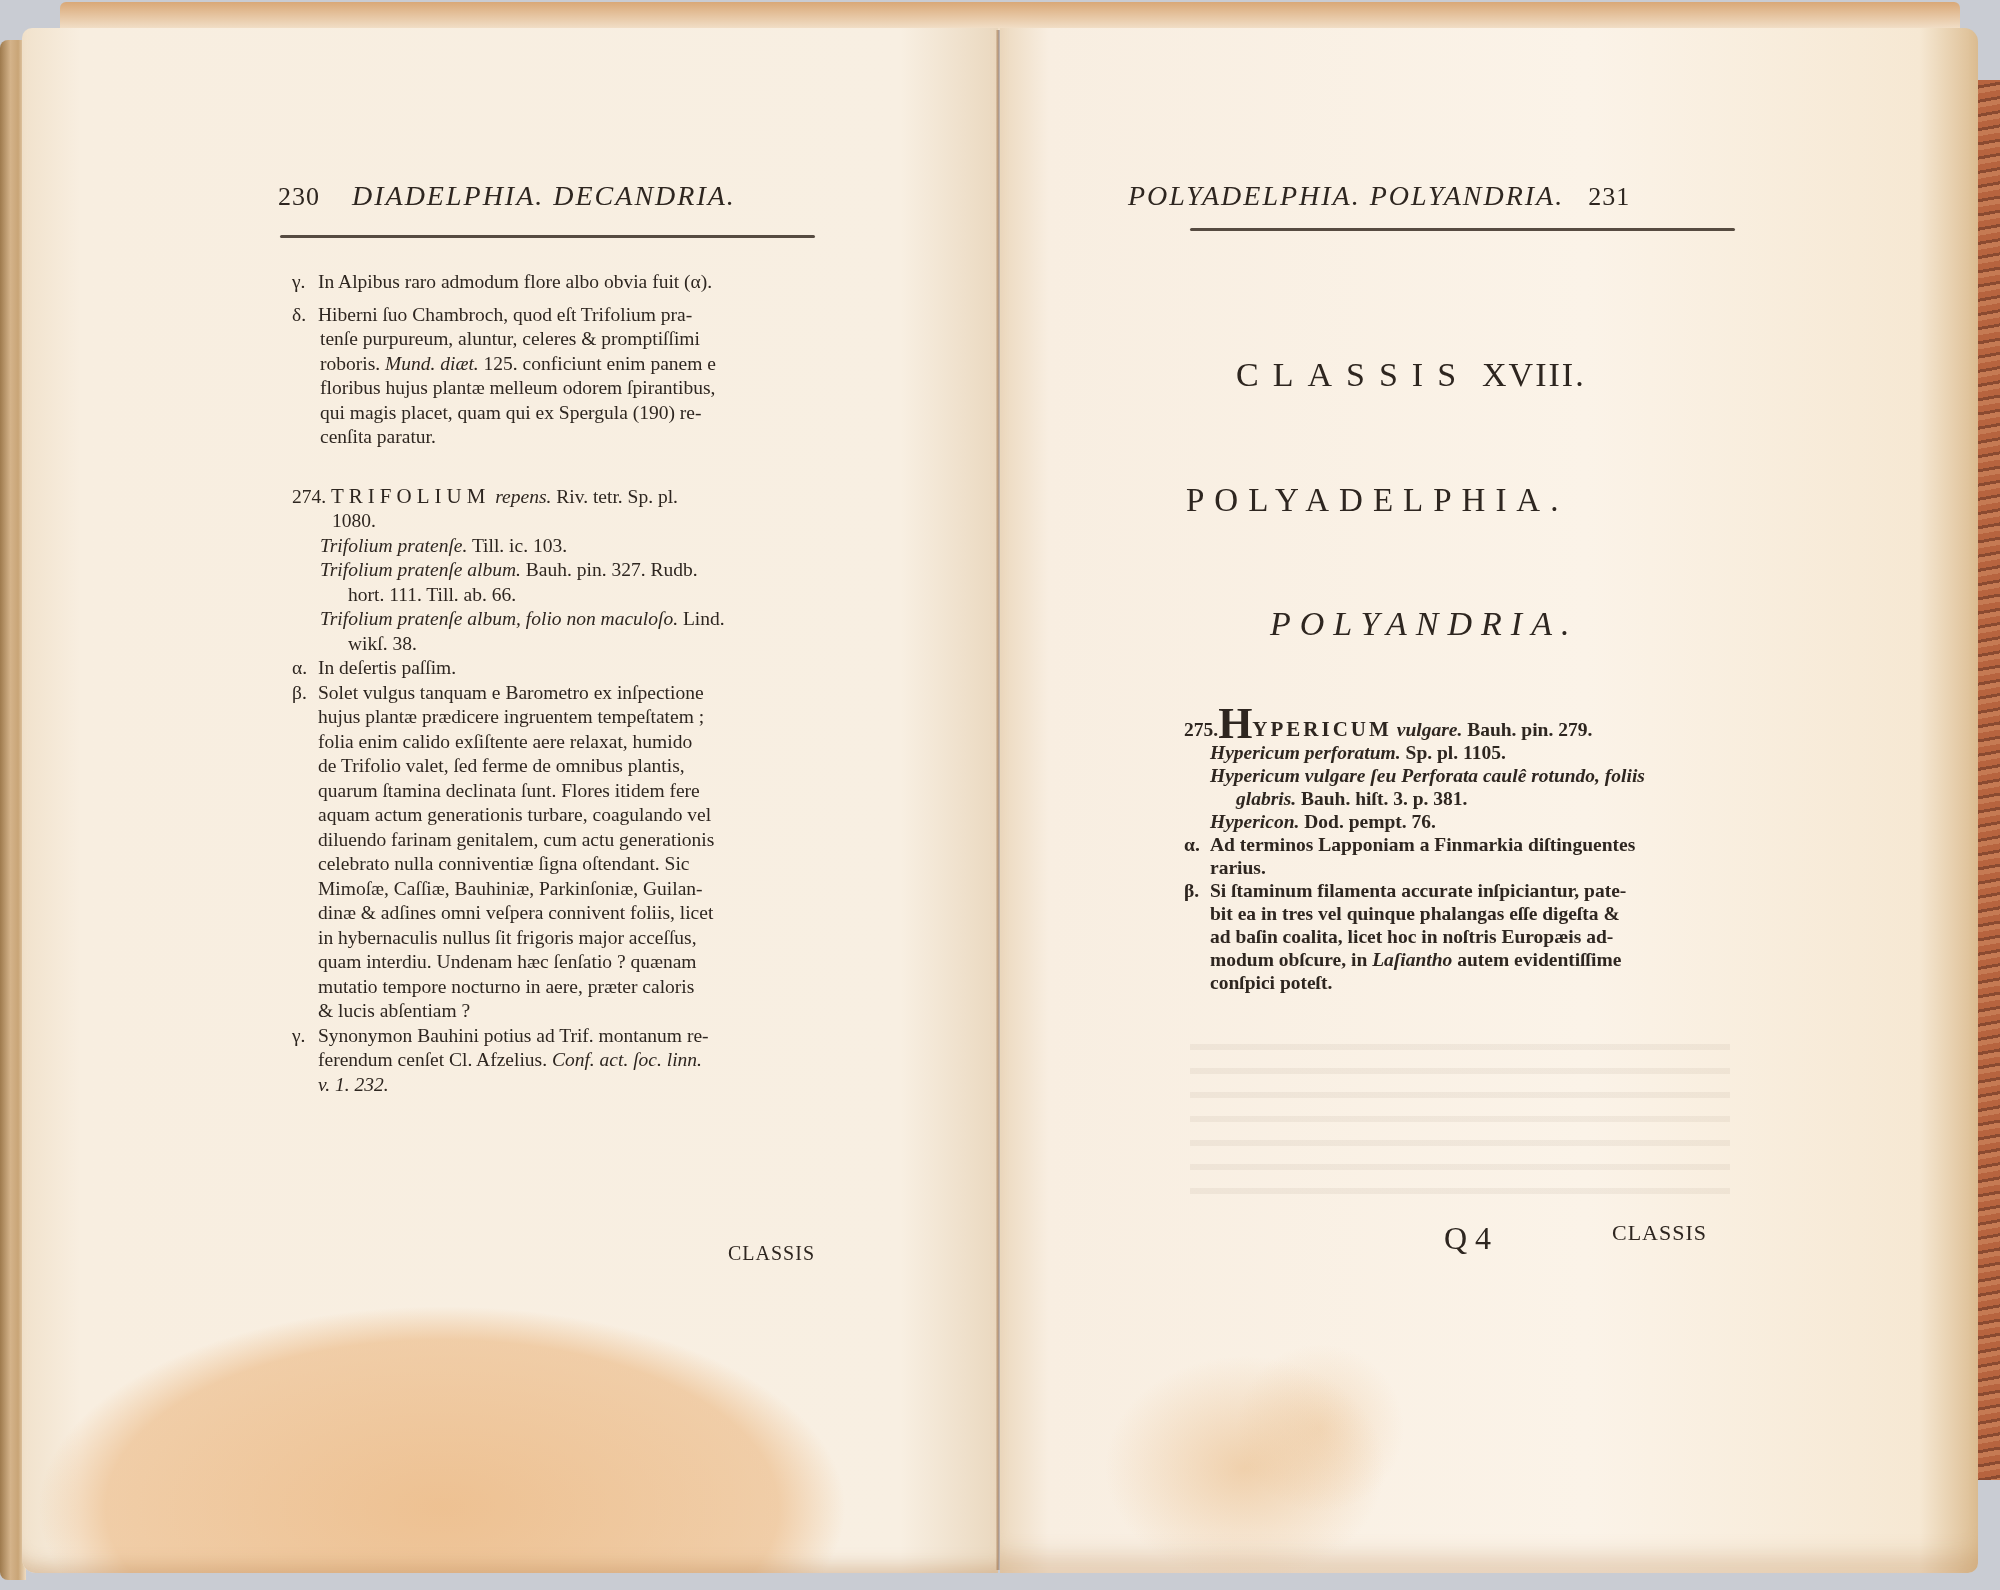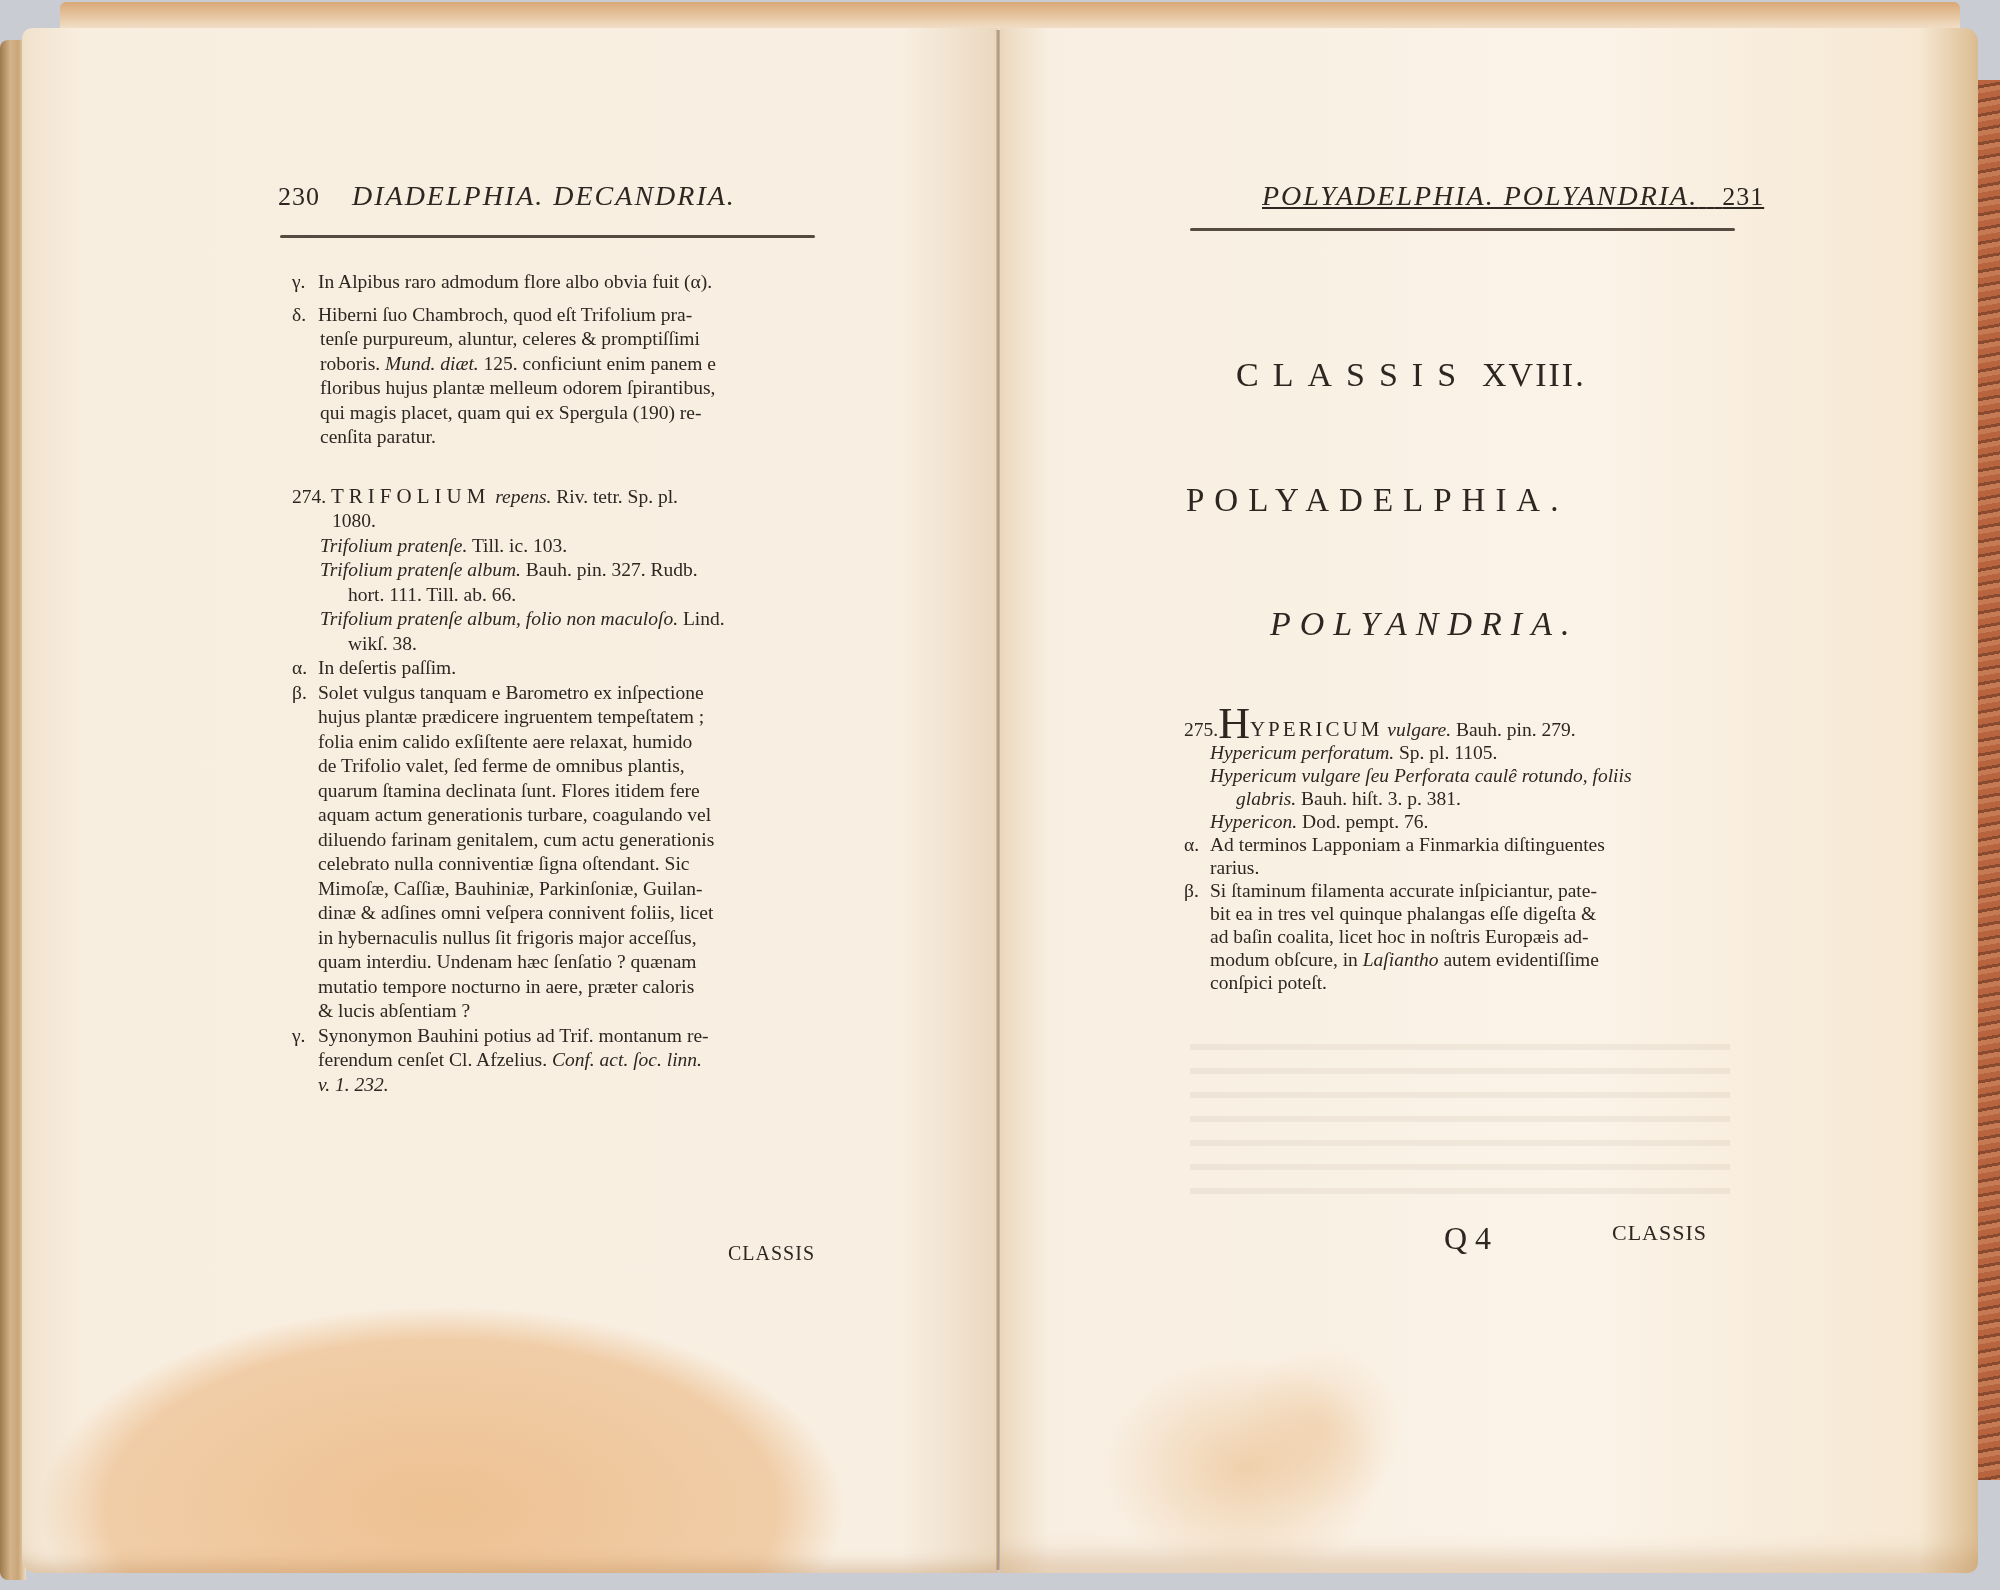--- a/index.html
+++ b/index.html
@@ -54,21 +54,21 @@
   }
 
   
   .runhead {
     position: absolute; top: 180px; font-size: 28px; letter-spacing: 1px;
     white-space: nowrap;
   }
   .runhead .num { font-style: normal; font-size: 26px; }
   .runhead .title { font-style: italic; letter-spacing: 2px; }
   .runhead.left { left: 278px; }
-  .runhead.right { left: 1262px; text-decoration: underline; }
+  .runhead.right { left: 1128px; }
   .rule {
     position: absolute; height: 3px; background: #3a2e24; border-radius: 2px;
     opacity: 0.85;
   }
   .rule.left { left: 280px; top: 235px; width: 535px; }
   .rule.right { left: 1190px; top: 228px; width: 545px; }
 
   
   .body-left {
     position: absolute; left: 284px; top: 262px; width: 548px;
@@ -97,21 +97,21 @@
     white-space: nowrap;
   }
   .poly-sub {
     position: absolute; left: 1270px; top: 605px; font-size: 34px; letter-spacing: 9px;
     font-style: italic; white-space: nowrap;
   }
 
   
   .body-right {
     position: absolute; left: 1184px; top: 714px; width: 548px;
-    font-size: 19.5px; line-height: 23px;
+    font-size: 19.5px; line-height: 23px; font-weight: bold;
   }
   .body-right .line { display: block; white-space: nowrap; }
   .dropcap { font-size: 44px; line-height: 20px; vertical-align: -2px; }
   .genus { letter-spacing: 3px; font-size: 21px; }
 
   .show-through {
     position: absolute; left: 1190px; top: 1032px; width: 540px; height: 180px;
     background: repeating-linear-gradient(180deg, rgba(150,130,110,0) 0 12px, rgba(150,130,110,0.10) 12px 18px, rgba(150,130,110,0) 18px 24px);
     pointer-events: none;
   }

